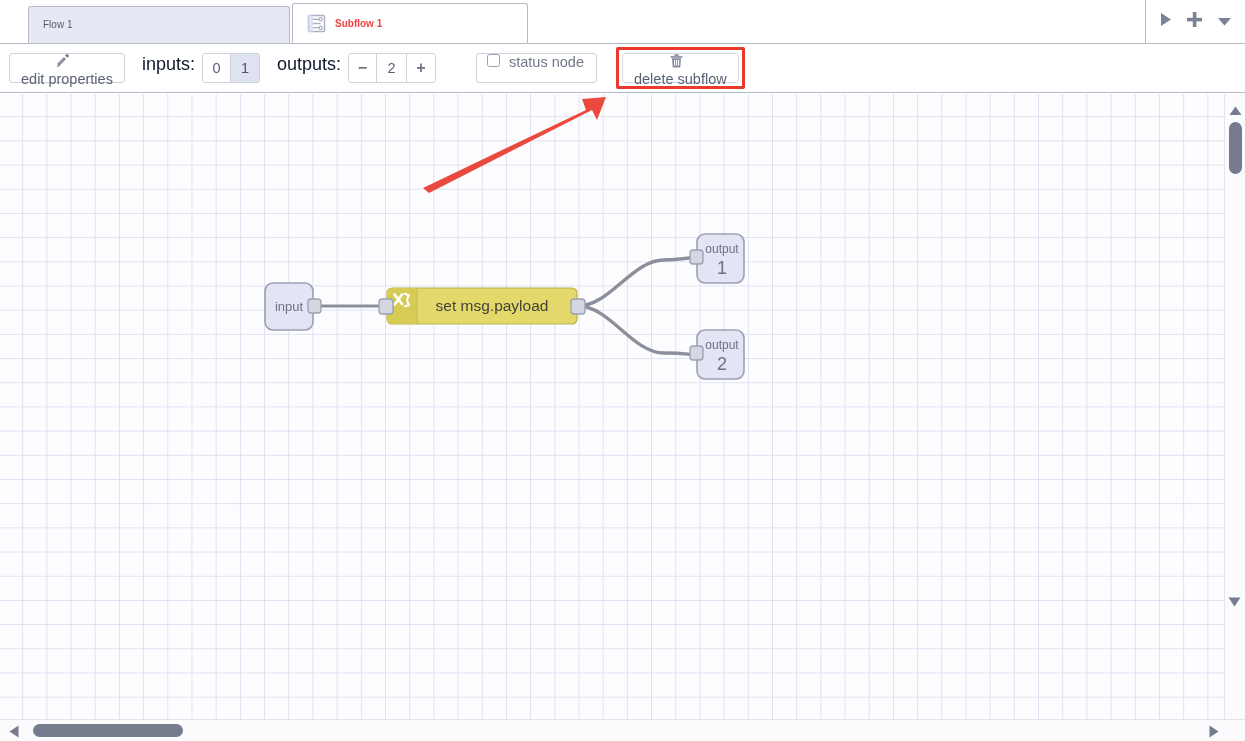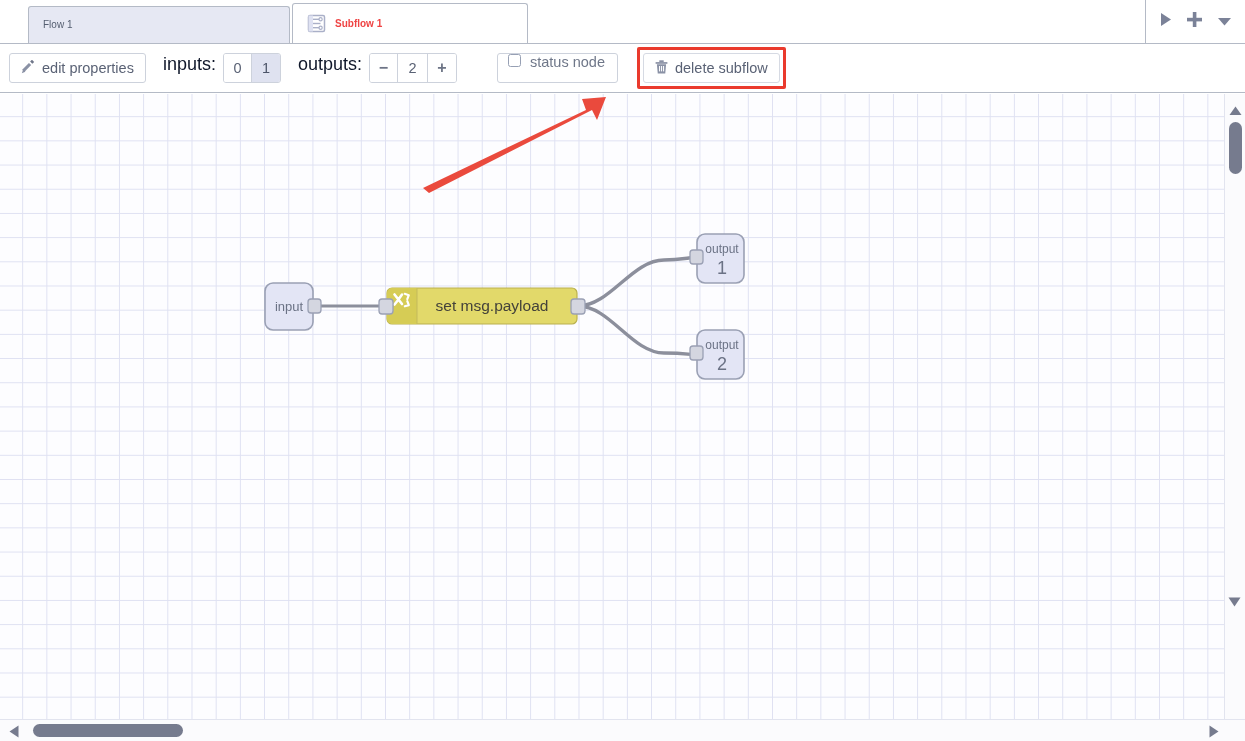--- a/index.html
+++ b/index.html
@@ -113,20 +113,21 @@
     display: inline-flex;
     align-items: center;
     padding: 0 11px;
     border: 1px solid #cdd2dc;
     background: #fff;
     border-radius: 3px;
     font-size: 14.5px;
     color: #5a6275;
     cursor: pointer;
     white-space: nowrap;
+    flex-direction: column;
   }
   .btn .bico { margin-right: 7px; display: block; }
 
   .tb-label {
     font-size: 18px;
     color: #0f172a;
     margin: 0 7px 8px 17px;
     white-space: nowrap;
   }
 

